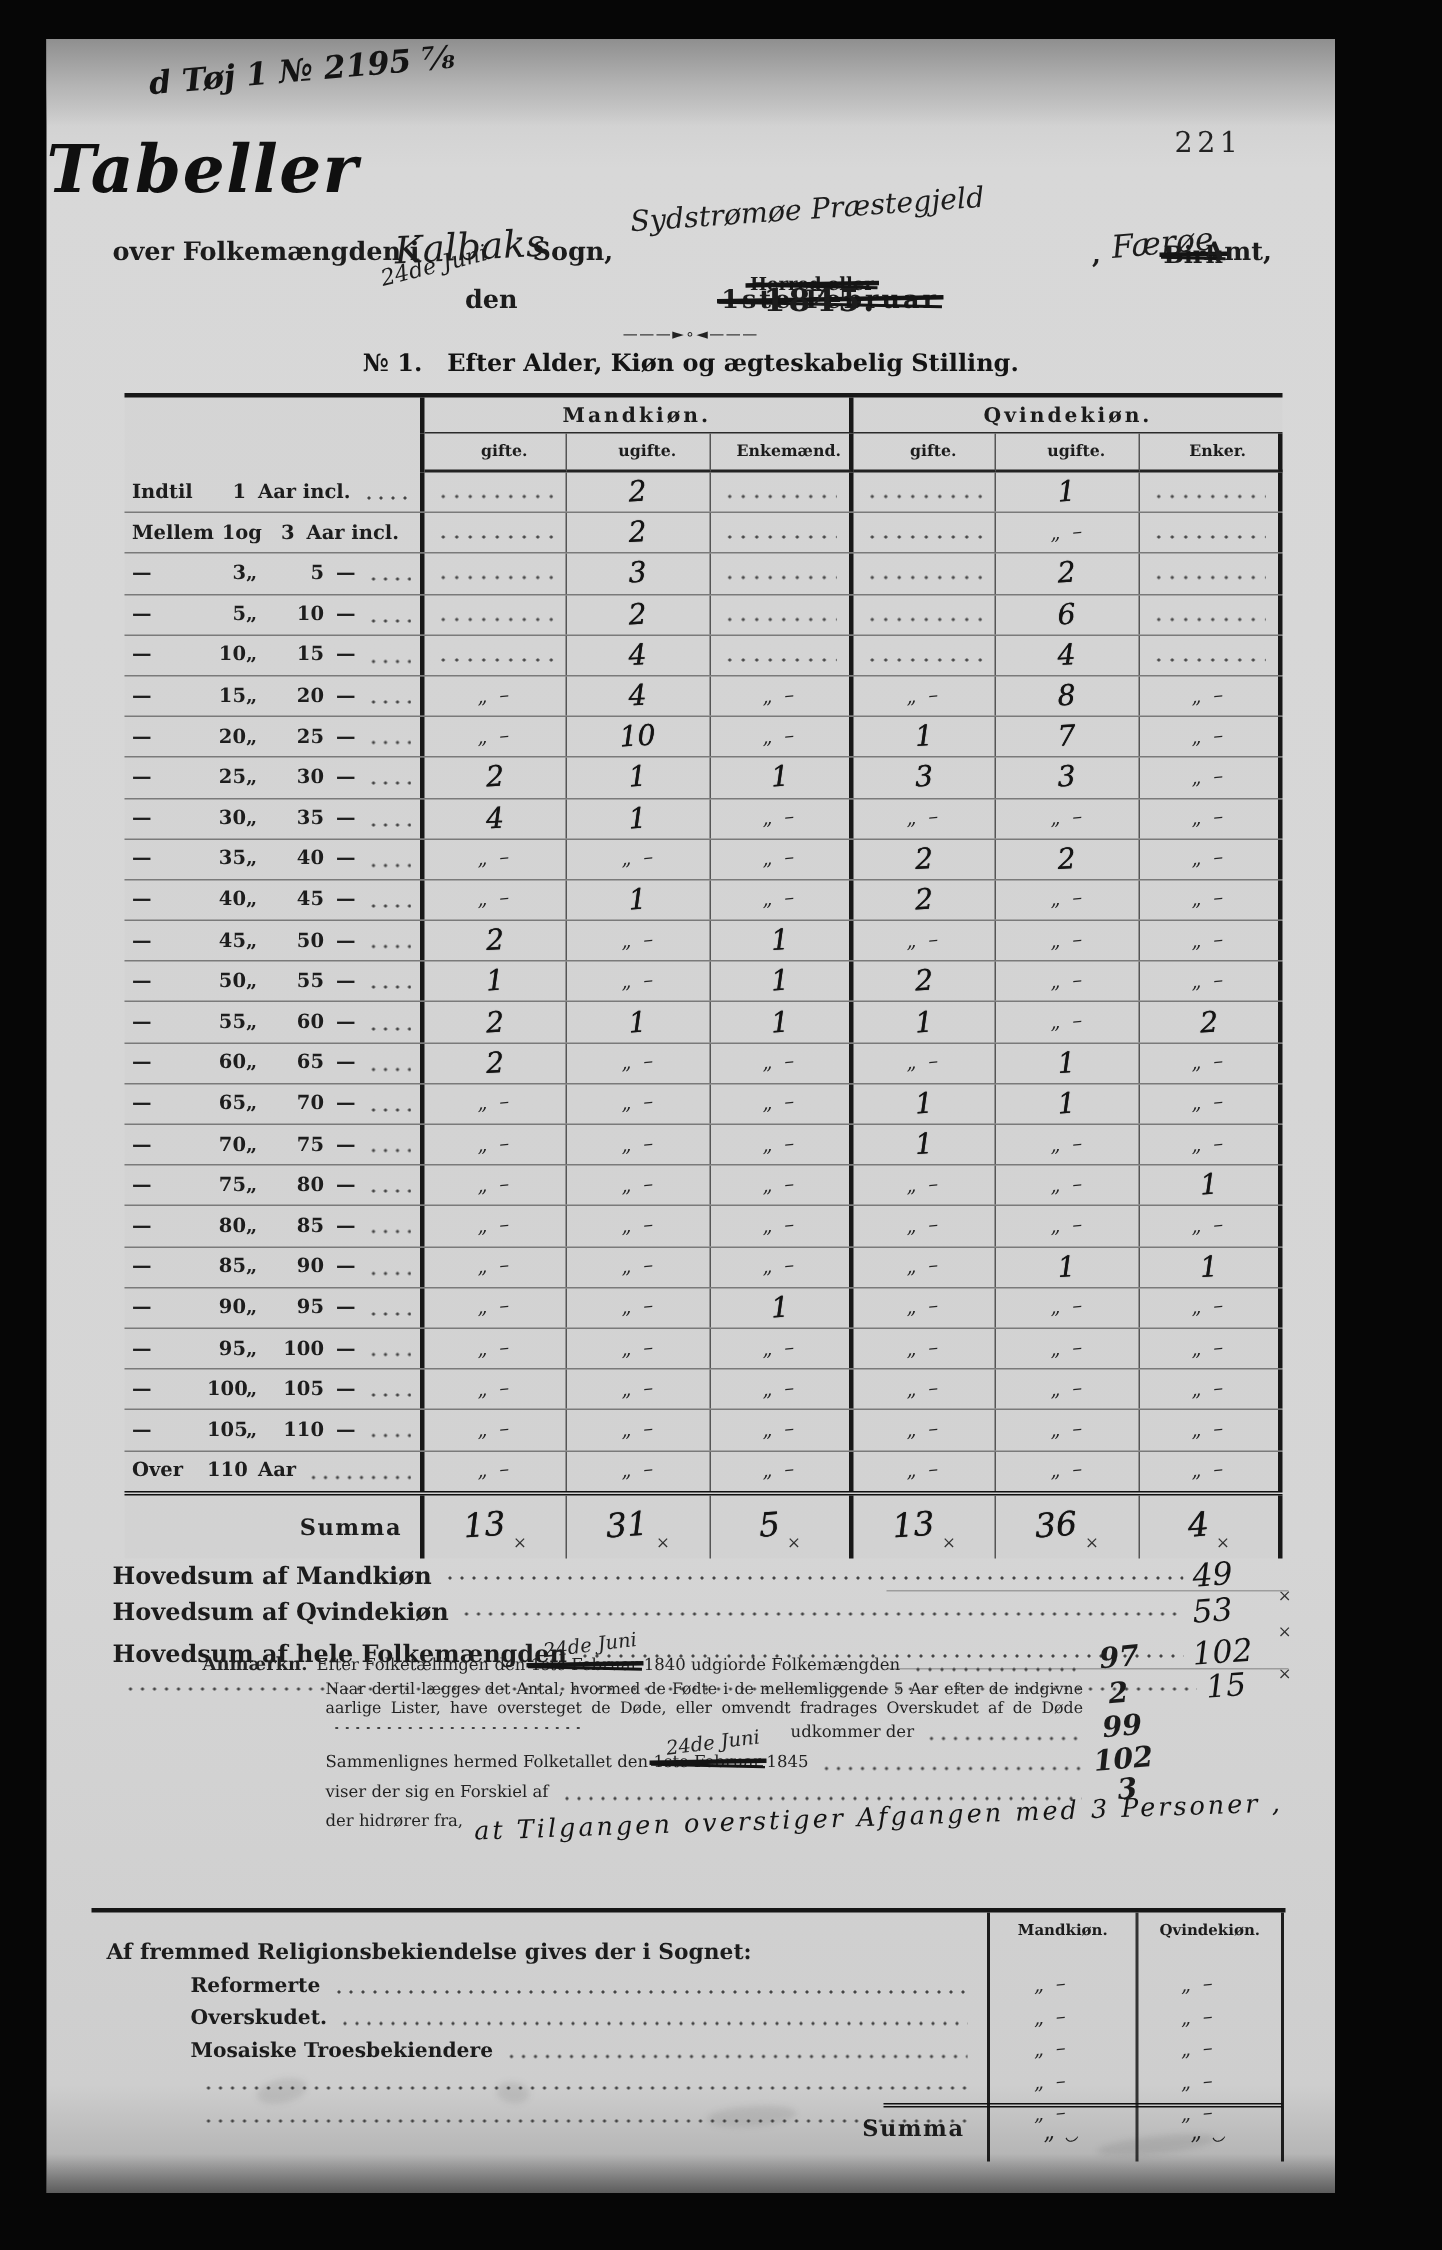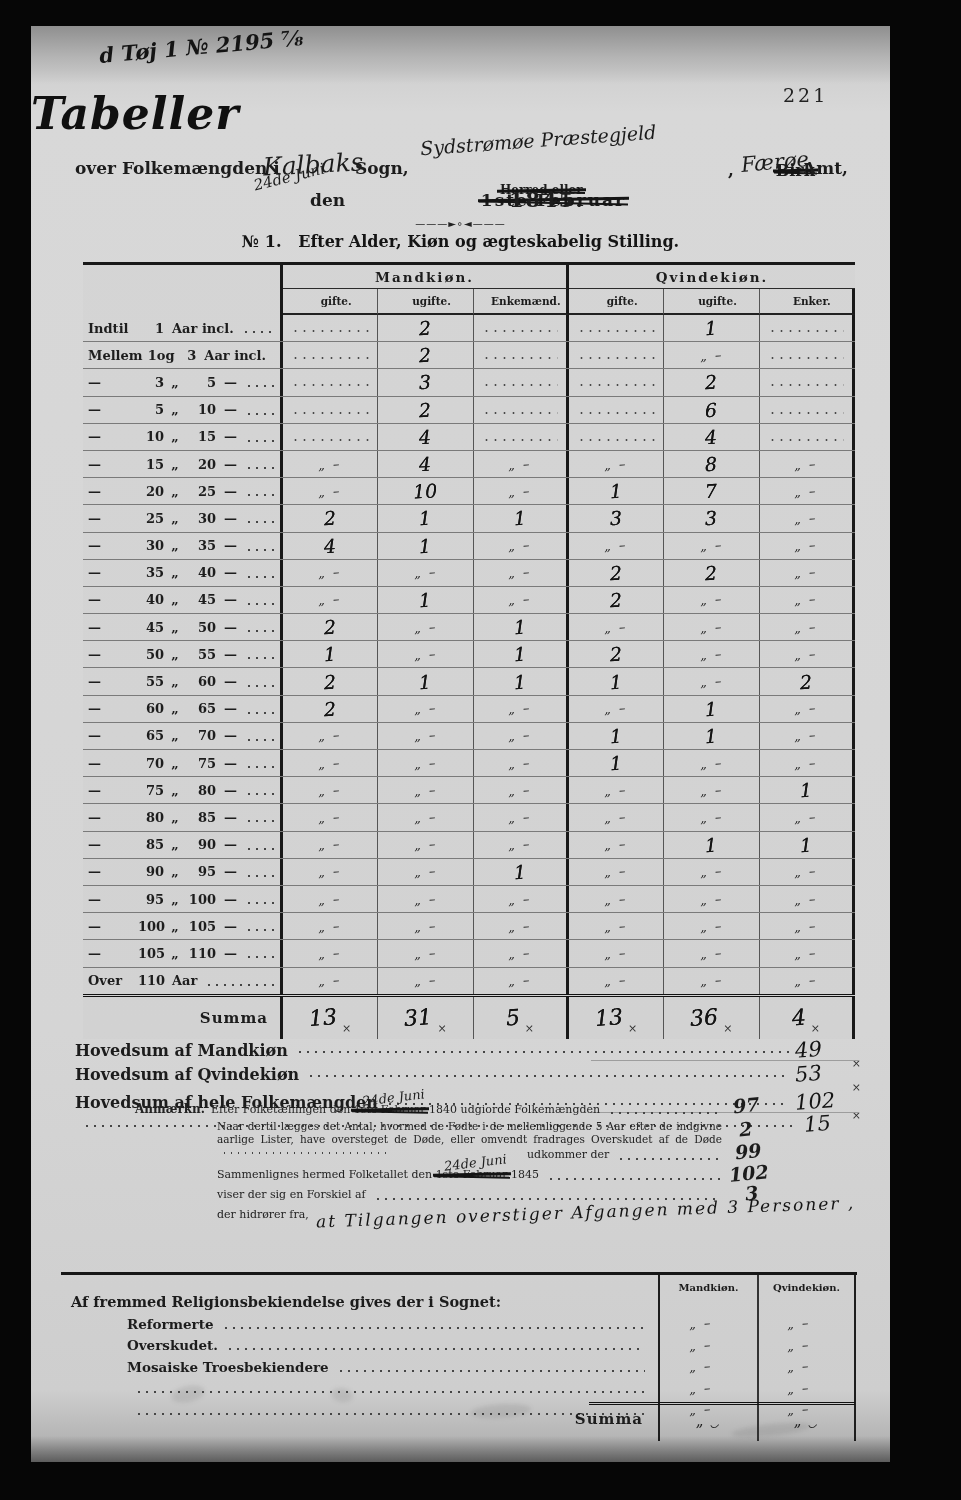--- a/index.html
+++ b/index.html
@@ -40,21 +40,21 @@
   .h-sub.mid{border-right:3px solid #181818;}
   .h-sub.endc{border-right:3px solid #181818;}
   .t1row{display:flex;height:26.2px;border-bottom:1px solid #7a7a7a;}
   .t1row:last-child{border-bottom:none;}
   .c-label{width:200px;box-sizing:border-box;border-right:3px solid #181818;display:flex;align-items:center;
     padding-left:5px;font-weight:700;font-size:13px;color:#1d1d1d;}
   .lp{display:inline-block;white-space:nowrap;}
   .lp:empty{display:none;}
   .lp0{width:50px;}
   .lp1{width:26px;text-align:right;}
-  .lp2{width:22px;text-align:center;}
+  .lp2{width:22px;}
   .lp3{width:30px;text-align:right;}
   .lp4{padding-left:8px;}
   .dotlead{flex:1;height:4px;align-self:center;margin:8px 6px 0 8px;
     background-image:radial-gradient(circle,#454545 0.9px,rgba(0,0,0,0) 1.2px);
     background-size:8px 4px;background-repeat:repeat-x;background-position:0 50%;}
   .c-val{width:95.33px;box-sizing:border-box;border-right:1px solid #555;
     display:flex;align-items:center;justify-content:center;}
   .c-val.mid{border-right:3px solid #181818;}
   .c-val.endc{border-right:3px solid #181818;}
   .dotcell{width:82%;height:4px;margin-top:6px;

